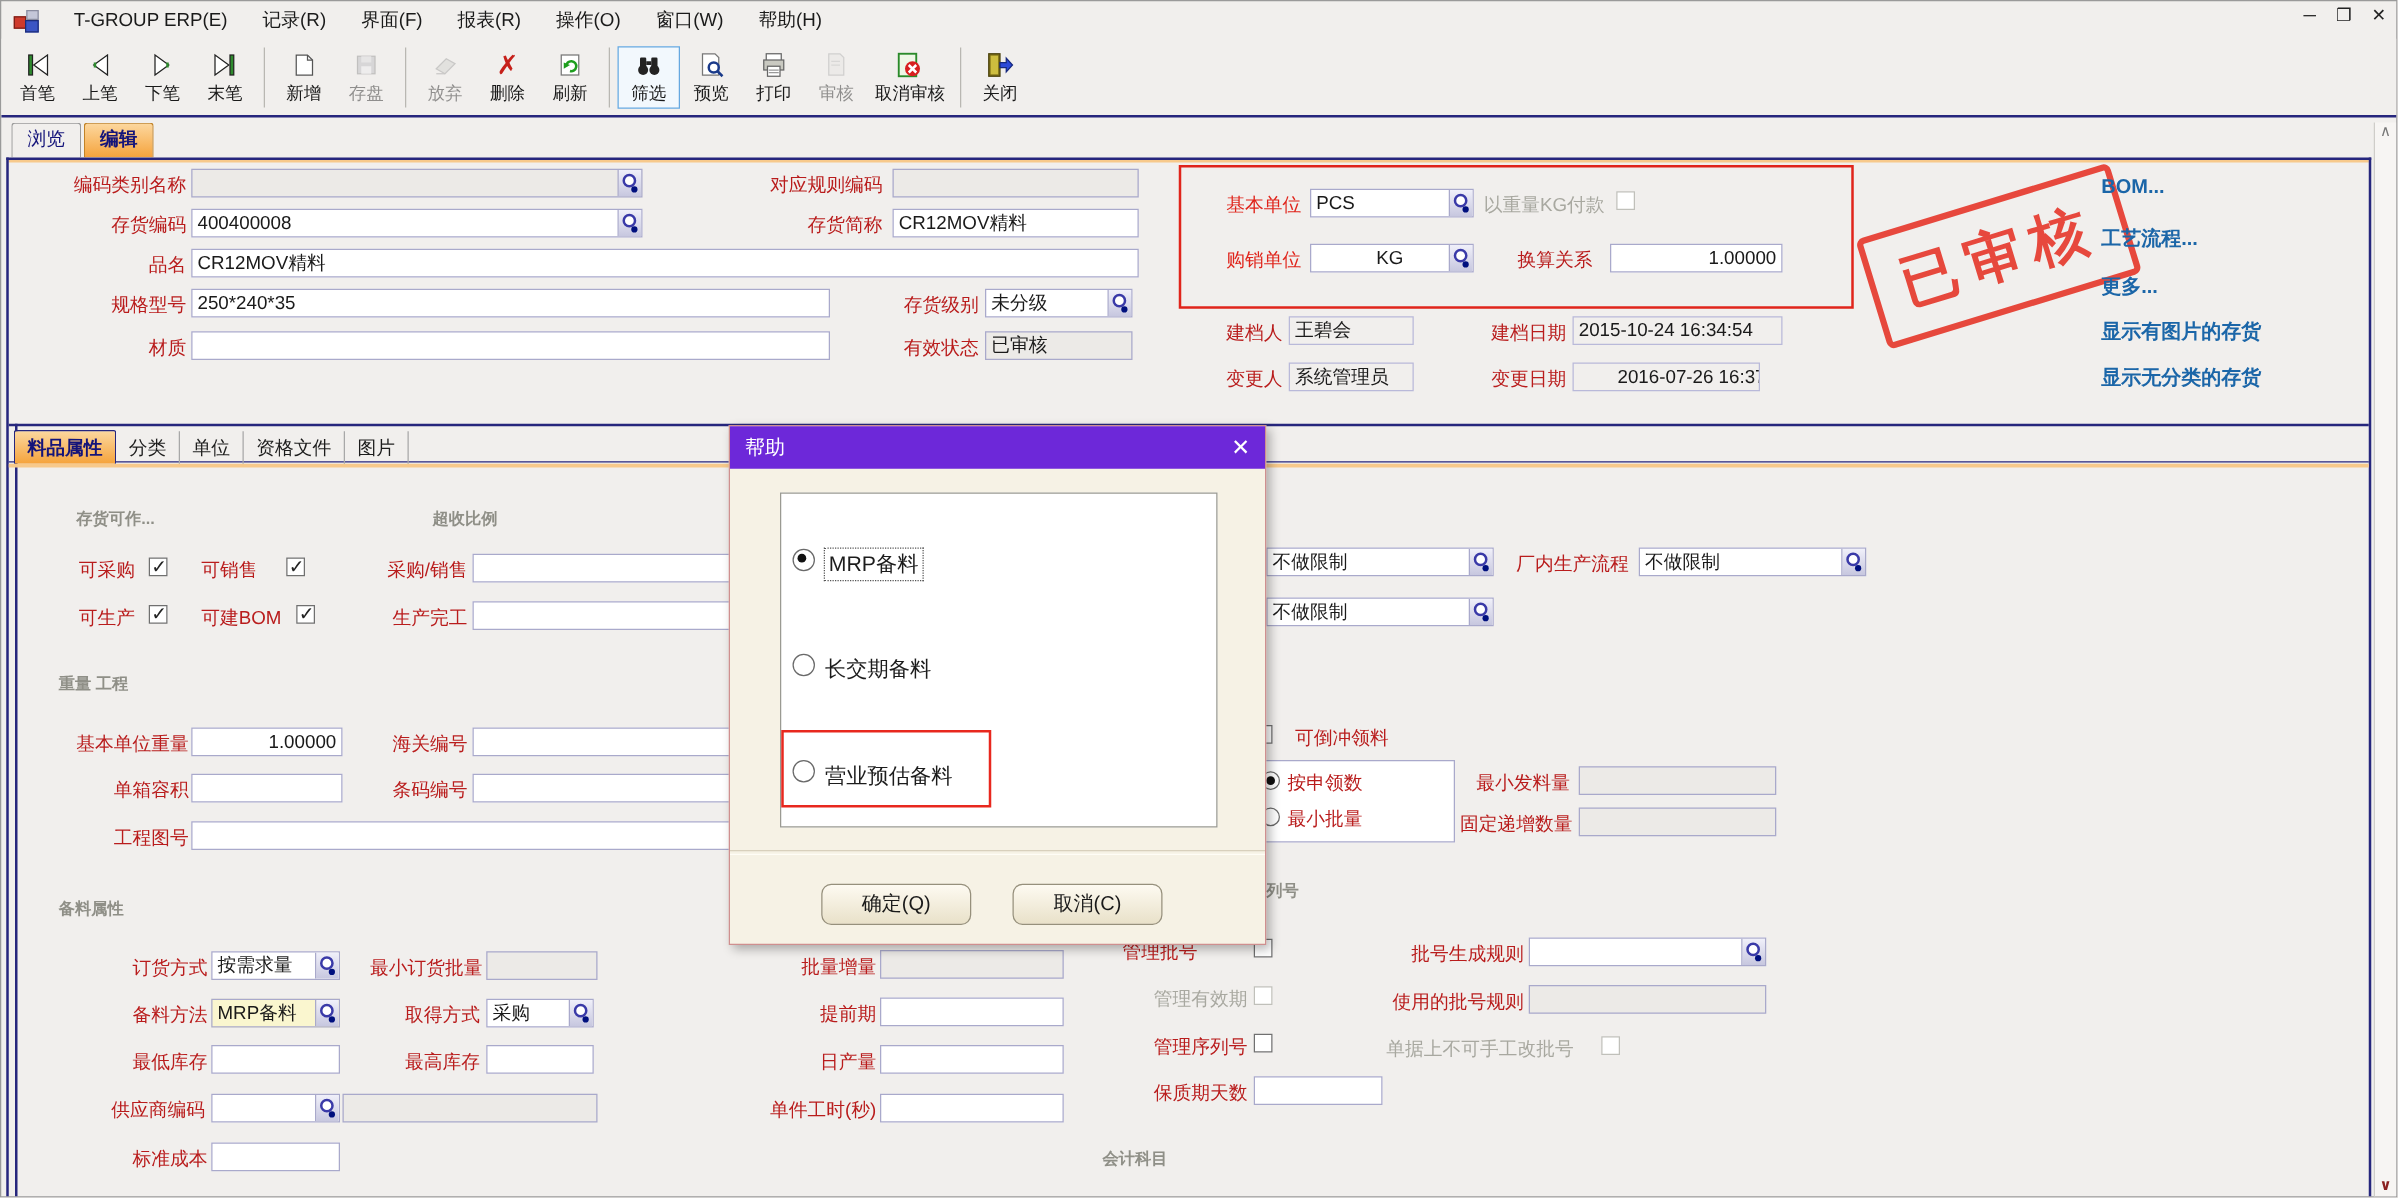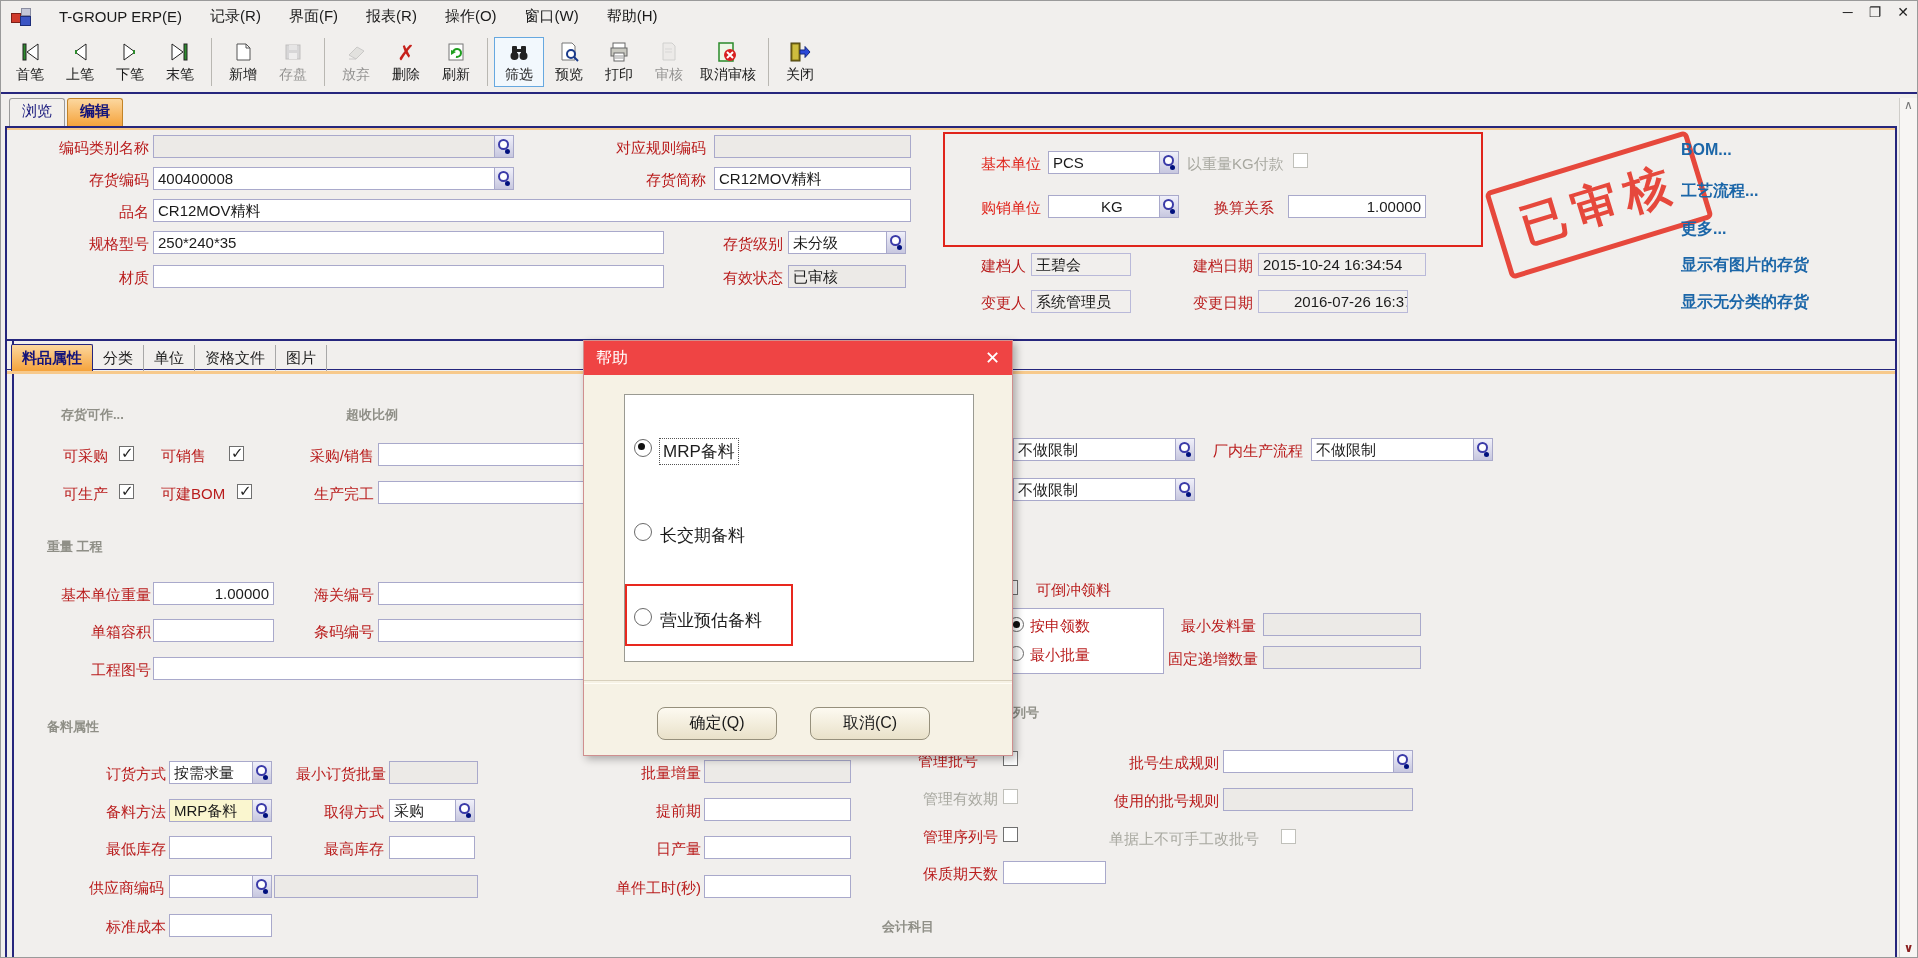--- a/index.html
+++ b/index.html
@@ -71,21 +71,21 @@
   .radiobox{position:absolute;left:1002px;top:607px;width:161px;height:66px;background:#fff;
             border:1px solid #a9a9cb;box-sizing:border-box;}
   
   .vscroll{position:absolute;right:0;top:97px;width:18px;height:861px;background:#f7f5f3;border-left:1px solid #cfcdc9;box-sizing:border-box;}
   .sb-up,.sb-down{position:absolute;left:0;width:100%;height:18px;text-align:center;font-size:12px;color:#777;}
   .sb-up{top:0;} .sb-down{bottom:0;color:#8b2020;font-weight:bold;}
   .sb-up::after{content:"∧";} .sb-down::after{content:"∨";}
   
   .dialog{position:absolute;left:582px;top:339px;width:430px;height:416px;background:#f6f2e5;
           border:1px solid #cf8f8f;box-shadow:3px 3px 8px rgba(0,0,0,.3);z-index:60;box-sizing:border-box;}
-  .dlg-title{position:absolute;left:0;top:0;width:100%;height:34px;background:#ef4444;color:#fff;
+  .dlg-title{position:absolute;left:0;top:0;width:100%;height:34px;background:#6d28d9;color:#fff;
           display:flex;align-items:center;justify-content:space-between;padding:0 12px;box-sizing:border-box;
           font-size:16px;}
   .dlg-close{font-size:18px;cursor:pointer;}
   .dlg-list{position:absolute;left:40px;top:53px;width:350px;height:268px;background:#fff;border:1px solid #9a9a92;box-sizing:border-box;}
   .dlg-opt-label{position:absolute;font-size:17px;color:#1c1c1c;white-space:nowrap;}
   .dlg-opt-label.focus{outline:1px dotted #555;padding:1px 3px;}
   .dlg-redrect{position:absolute;left:41px;top:243px;width:164px;height:58px;border:2px solid #e8281e;}
   .dlg-sep{position:absolute;left:0;top:339px;width:100%;height:2px;border-top:1px solid #d8d0bc;border-bottom:1px solid #fffdf6;}
   .dlg-btn{position:absolute;width:118px;height:31px;border:1px solid #96907c;border-radius:8px;
            background:linear-gradient(180deg,#fdfaf1,#e9e1c9);font-size:16px;display:flex;
@@ -512,21 +512,21 @@
   <div class="fld gray" style="left:1262px;top:612px;width:158px;">
       <span class="v"></span>
     </div>
   <div class="lbl" style="left:1157px;top:649px;width:100px;text-align:right;">固定递增数量</div>
   <div class="fld gray" style="left:1262px;top:645px;width:158px;">
       <span class="v"></span>
     </div>
 
   <div class="sect" style="left:1012px;top:703px;">列号</div>
 
-  <div class="lbl" style="left:897px;top:751px;width:100px;text-align:center;">管理批号</div>
+  <div class="lbl" style="left:897px;top:751px;width:100px;text-align:left;">管理批号</div>
   <div class="cb" style="left:1002px;top:750px;"></div>
   <div class="lbl" style="left:1118px;top:753px;width:100px;text-align:right;">批号生成规则</div>
   <div class="fld lk" style="left:1222px;top:749px;width:190px;">
       <span class="v"></span>
       <span class="lookup"></span>
     </div>
 
   <div class="lbl dis" style="left:897px;top:789px;width:100px;text-align:right;">管理有效期</div>
   <div class="cb disb" style="left:1002px;top:788px;"></div>
   <div class="lbl" style="left:1108px;top:791px;width:110px;text-align:right;">使用的批号规则</div>

